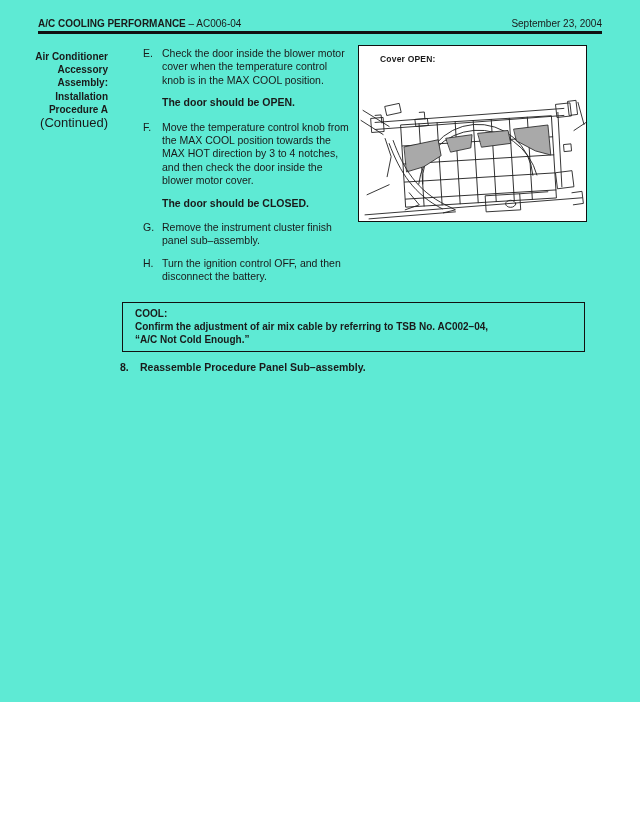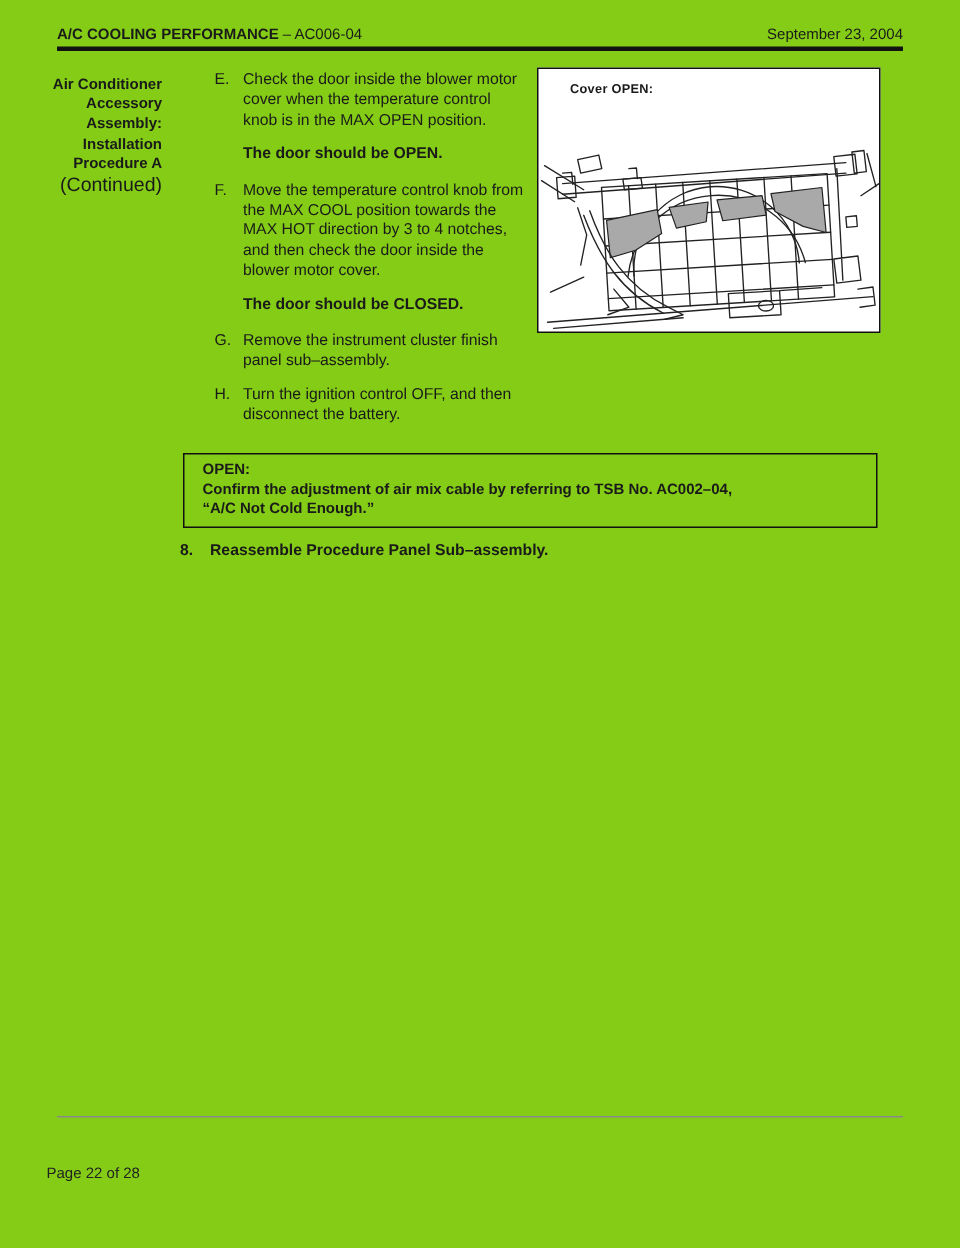--- a/index.html
+++ b/index.html
@@ -1,17 +1,17 @@
 <!DOCTYPE html>
 <html><head>
 <meta charset="utf-8">
 <style>
   html,body{margin:0;padding:0;background:#ffffff;}
   .page{
-    position:relative;width:640px;height:832px;background:#84cc16;
+    position:relative;width:640px;height:702px;background:#5eead4;
     font-family:"Liberation Sans",sans-serif;color:#1a1a1a;overflow:hidden;
   }
   
   .hdr{position:absolute;top:18px;left:38px;width:564px;display:flex;
        justify-content:space-between;font-size:10px;white-space:nowrap;}
   .hdr .tb{font-weight:bold;}
   .hdr-rule{position:absolute;top:31px;left:38px;width:564px;height:2.5px;background:#111;}
   
   .sidebar{position:absolute;left:12px;top:50px;width:96px;text-align:right;}
   .sidebar .head{font-size:10px;font-weight:bold;line-height:13.2px;white-space:pre-line;}
@@ -56,21 +56,21 @@
 Accessory
 Assembly:
 Installation
 Procedure A</div>
     <div class="cont">(Continued)</div>
   </div>
 
   <div class="steps">
     <div class="step">
       <span class="letter">E.</span>
-      <span class="stext">Check the door inside the blower motor cover when the temperature control knob is in the MAX OPEN position.</span>
+      <span class="stext">Check the door inside the blower motor cover when the temperature control knob is in the MAX COOL position.</span>
     </div>
     <div class="result">The door should be OPEN.</div>
     <div class="step">
       <span class="letter">F.</span>
       <span class="stext">Move the temperature control knob from the MAX COOL position towards the MAX HOT direction by 3 to 4 notches, and then check the door inside the blower motor cover.</span>
     </div>
     <div class="result">The door should be CLOSED.</div>
     <div class="step">
       <span class="letter">G.</span>
       <span class="stext">Remove the instrument cluster finish panel sub–assembly.</span>
@@ -118,21 +118,21 @@
 
         <path d="M198,66 L202,140 M204,98 l7,-0.7 l0.6,7 l-7,0.7 z M196,126 l16,-2 l2,16 l-16,2 z"></path>
         <path d="M212,146 l10,-1.4 l1.4,12 l-10,1.4 M214,84 L226,76 M218,56 L224,78"></path>
 
         <path d="M8,148 L30,138 M26,92 l6,18 l-4,20 M50,146 l10,12 l-14,5"></path>
       </g>
     </svg>
   </div>
 
   <div class="notebox">
-    <div>OPEN:</div>
+    <div>COOL:</div>
     <div>Confirm the adjustment of air mix cable by referring to TSB No. AC002–04,</div>
     <div class="note-italic">“A/C Not Cold Enough.”</div>
   </div>
 
   <div class="item8">
     <span class="num">8.</span>
     <span>Reassemble Procedure Panel Sub–assembly.</span>
   </div>
 
   <div class="footer-rule"></div>

